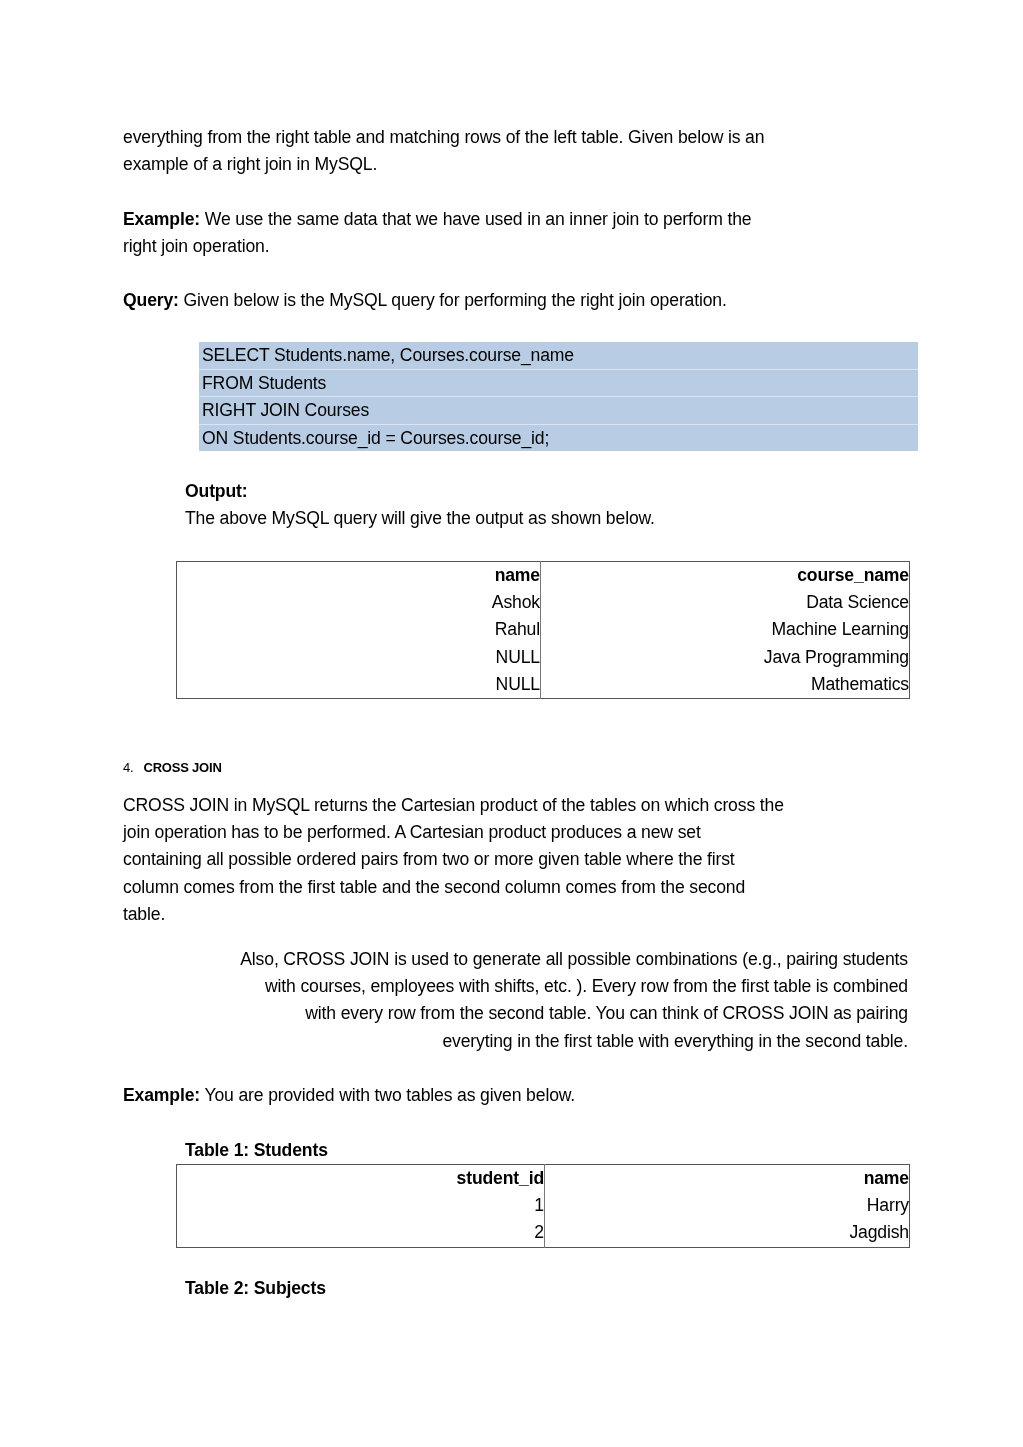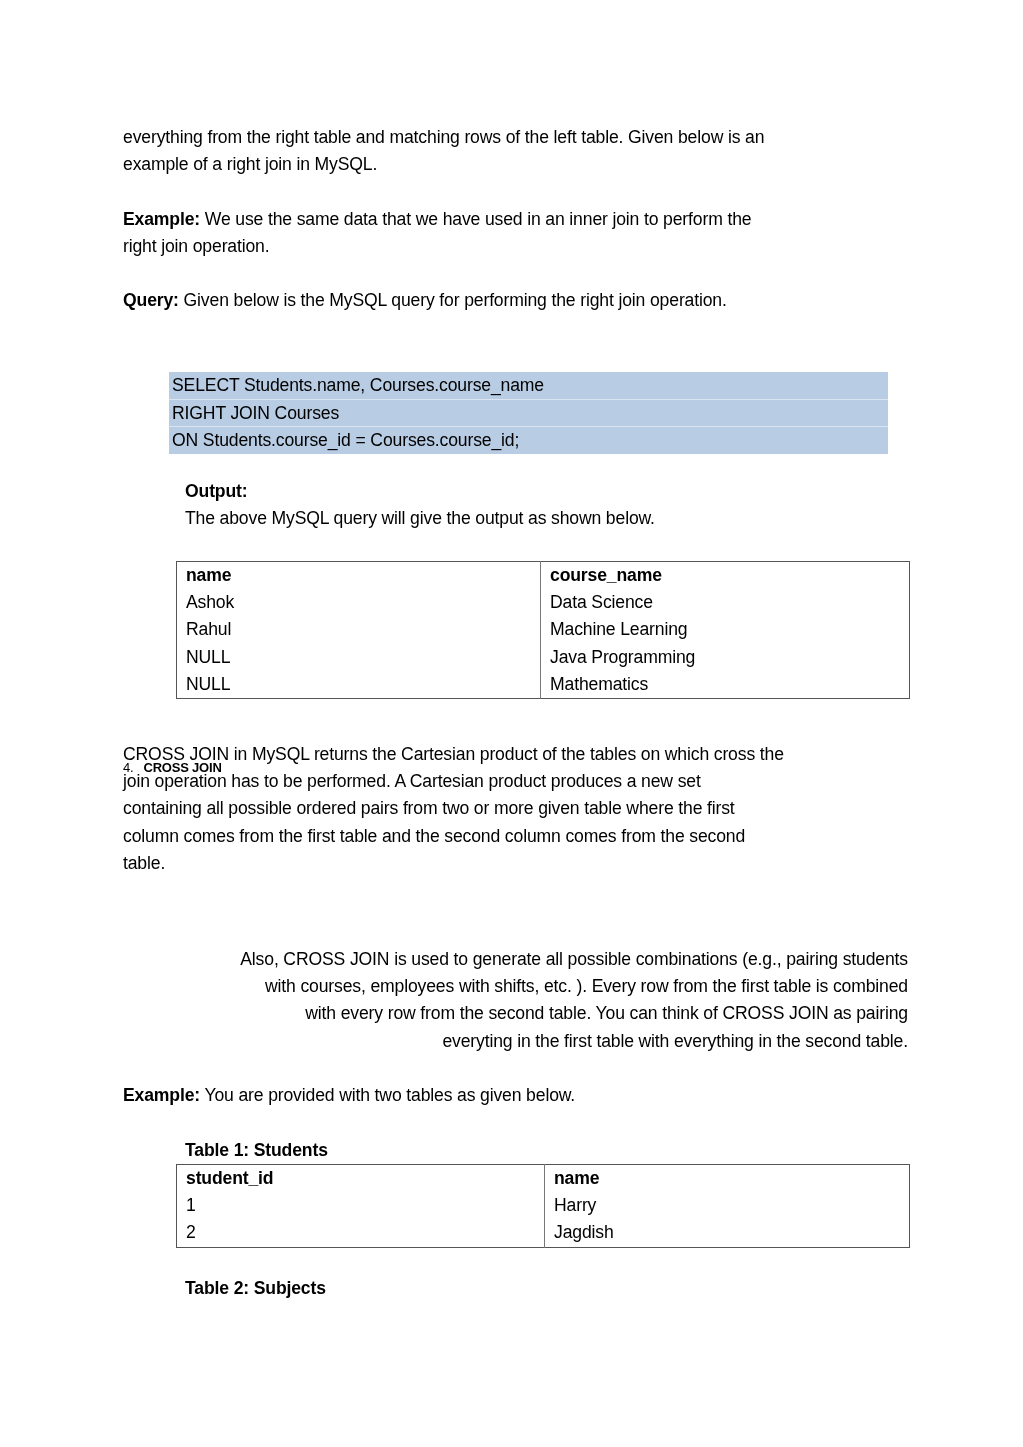--- a/index.html
+++ b/index.html
@@ -34,25 +34,24 @@
       position: absolute;
       left: 185px;
       margin: 0;
       letter-spacing: -0.15px;
     }
     b, .bold { font-weight: bold; }
 
     
     .code-block {
       position: absolute;
-      left: 169px;
+      left: 199px;
       top: 342px;
       width: 719px;
       background: #b8cce4;
-      margin-top: 30px;
     }
     .code-line {
       height: 26.5px;
       line-height: 27px;
       padding-left: 3px;
       border-bottom: 1px solid #dbe5f1;
       white-space: pre;
       letter-spacing: -0.15px;
     }
     .code-line:last-child { border-bottom: none; }
@@ -62,21 +61,21 @@
       position: absolute;
       border-collapse: collapse;
       border: 1.5px solid #555555;
       table-layout: fixed;
     }
     table.data-table td, table.data-table th {
       border-left: 1.5px solid #777777;
       padding: 0 0 0 9px;
       height: 27.2px;
       line-height: 27.2px;
-      text-align: left;
+      text-align: right;
       vertical-align: middle;
       font-weight: normal;
       letter-spacing: -0.15px;
       margin-left: 20px;
     }
     table.data-table th { font-weight: bold; }
     table.data-table td:first-child, table.data-table th:first-child { border-left: none; }
 
     .heading-4 {
       position: absolute;
@@ -103,20 +102,21 @@
     <b>Example:</b><span style="white-space:pre;"> We use the same data that we have used in an inner join to perform the</span><br>
     <span>right join operation.</span>
   </p>
 
   <p class="para" style="top:287px;">
     <b>Query:</b><span style="white-space:pre;"> Given below is the MySQL query for performing the right join operation.</span>
   </p>
 
   <div class="code-block">
     <div class="code-line">SELECT Students.name, Courses.course_name</div>
+    <div class="code-line">FROM Students</div>
     <div class="code-line">RIGHT JOIN Courses</div>
     <div class="code-line">ON Students.course_id = Courses.course_id;</div>
   </div>
 
   <p class="indent" style="top:478px;">
     <b>Output:</b><br>
     <span>The above MySQL query will give the output as shown below.</span>
   </p>
 
   <table class="data-table" style="left:176px; top:561px; width:733px;">
@@ -145,21 +145,21 @@
       <td>NULL</td>
       <td>Mathematics</td>
     </tr>
   </tbody>
     </table>
 
   <h4 class="heading-4">
     <span class="num">4.</span><span class="bold">CROSS JOIN</span>
   </h4>
 
-  <p class="para" style="top:741px;">
+  <p class="para" style="top:792px;">
     <span>CROSS JOIN in MySQL returns the Cartesian product of the tables on which cross the</span><br>
     <span>join operation has to be performed. A Cartesian product produces a new set</span><br>
     <span>containing all possible ordered pairs from two or more given table where the first</span><br>
     <span>column comes from the first table and the second column comes from the second</span><br>
     <span>table.</span>
   </p>
 
   <p class="para" style="top:946px;text-align:right;">
     <span>Also, CROSS JOIN is used to generate all possible combinations (e.g., pairing students</span><br>
     <span>with courses, employees with shifts, etc. ). Every row from the first table is combined</span><br>

